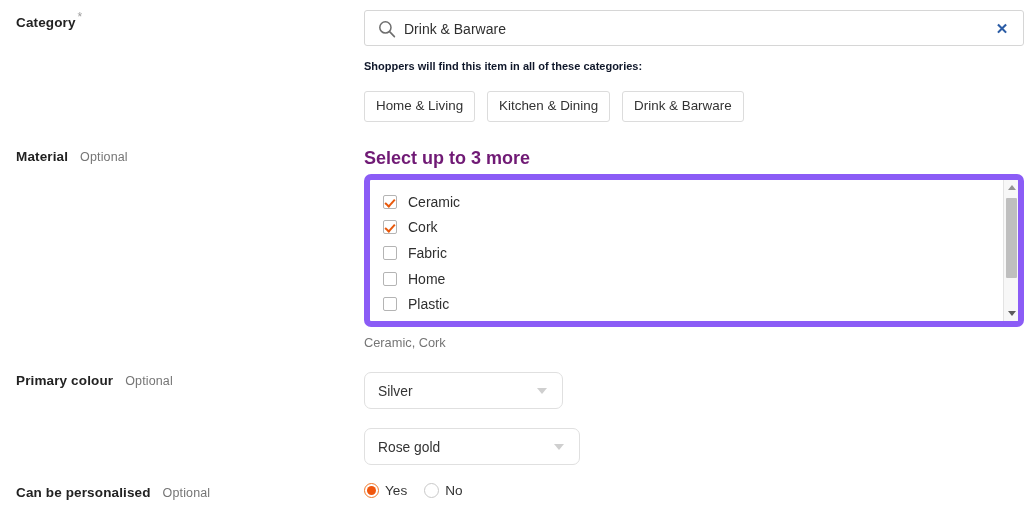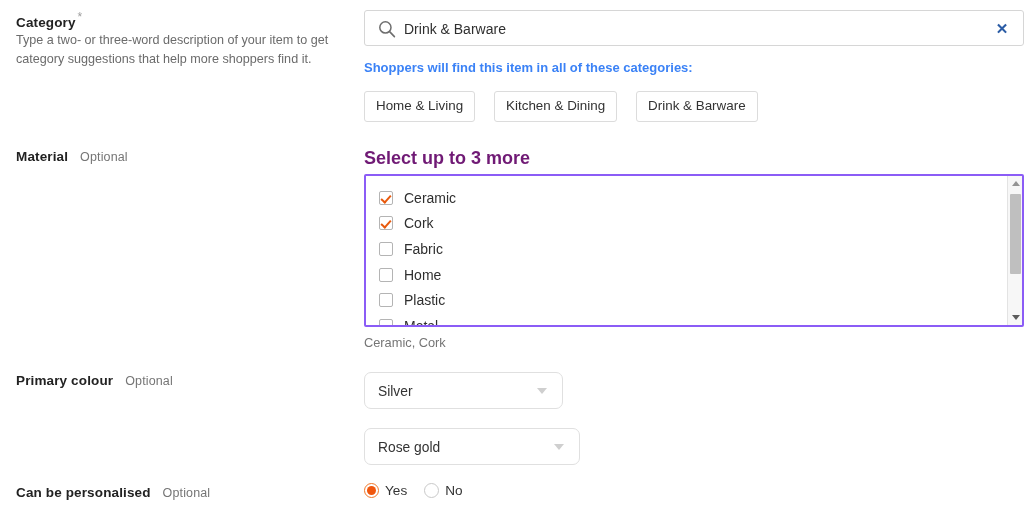--- a/index.html
+++ b/index.html
@@ -92,31 +92,31 @@
     background: none;
     border: none;
     padding: 0;
     font-family: "Liberation Sans", sans-serif;
   }
 
   .shoppers-note {
     position: absolute;
     left: 364px;
     top: 60px;
-    font-size: 13px;
+    font-size: 11px;
     font-weight: bold;
-    color: #3b82f6;
+    color: #0f172a;
   }
 
   .chips {
     position: absolute;
     left: 364px;
     top: 91px;
     display: flex;
-    gap: 19px;
+    gap: 12px;
     align-items: flex-end;
   }
   .chip {
     border: 1px solid #dcdcdc;
     border-radius: 3px;
     background: #fff;
     padding: 5px 11px 6px 11px;
     font-size: 13.4px;
     color: #333333;
     line-height: 18px;
@@ -131,22 +131,22 @@
     font-size: 18px;
     font-weight: bold;
     color: #701a75;
   }
   .matbox {
     position: absolute;
     left: 364px;
     top: 174px;
     width: 660px;
     height: 153px;
-    border: 2px solid #8b5cf6;
-    border-radius: 2px;
+    border: 6px solid #8b5cf6;
+    border-radius: 7px;
     background: #fff;
     box-sizing: border-box;
     overflow: hidden;
     text-align: center;
   }
   .matlist {
     position: absolute;
     left: 0; top: 9px;
     width: 100%;
   }
@@ -301,21 +301,20 @@
   }
 </style>
 </head>
 <body>
 
 <div class="page">
 
   <div class="lbl" style="top:10px;">
     <span>Category</span><span class="req">*</span>
   </div>
-  <div class="helptext">Type a two- or three-word description of your item to get category suggestions that help more shoppers find it.</div>
 
   <div class="search-wrap">
     <span class="search-icon">
       <svg width="18" height="18" viewBox="0 0 18 18">
         <circle cx="7.4" cy="7.4" r="5.6" fill="none" stroke="#6e6e6e" stroke-width="1.5"></circle>
         <line x1="11.6" y1="11.6" x2="16.4" y2="16.6" stroke="#6e6e6e" stroke-width="1.6" stroke-linecap="round"></line>
       </svg>
     </span>
     <span class="search-value" title="Search for a category">Drink &amp; Barware</span>
     <button class="clear-btn">✕</button>

